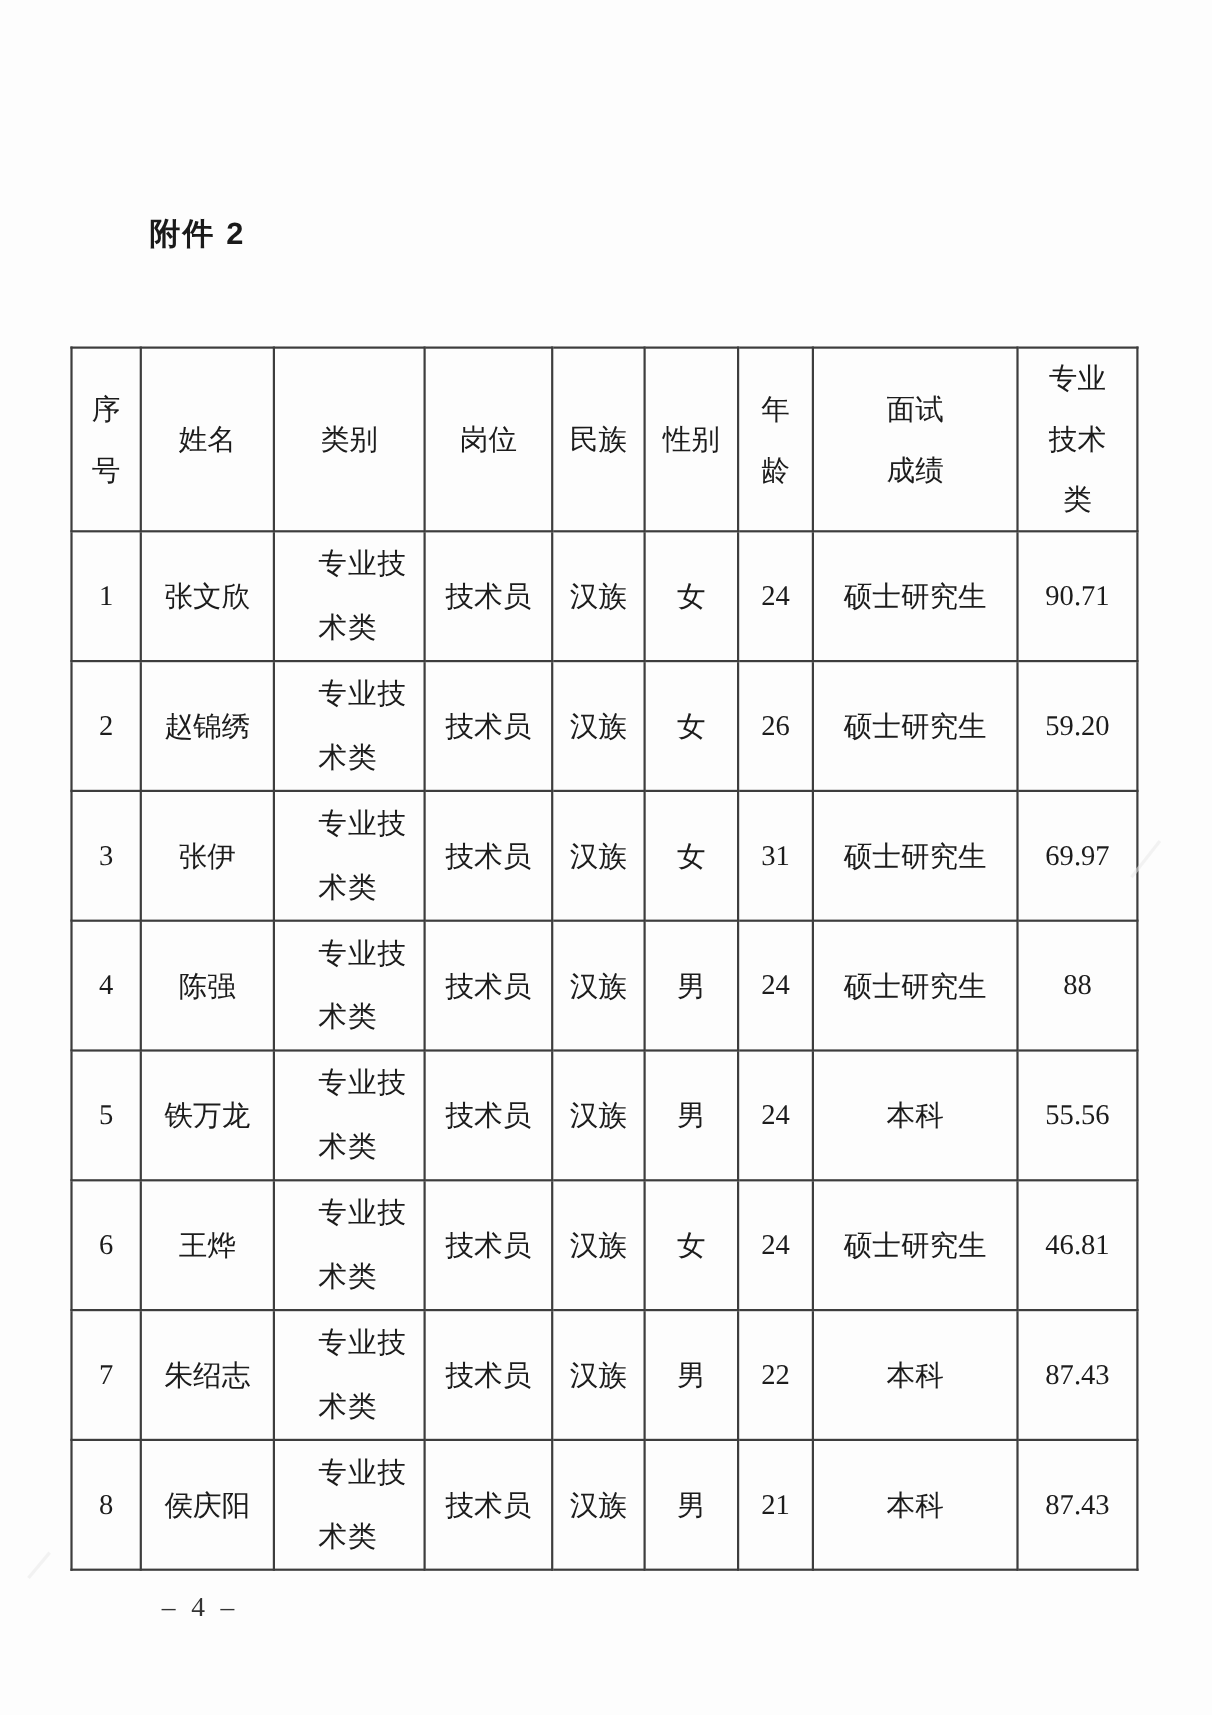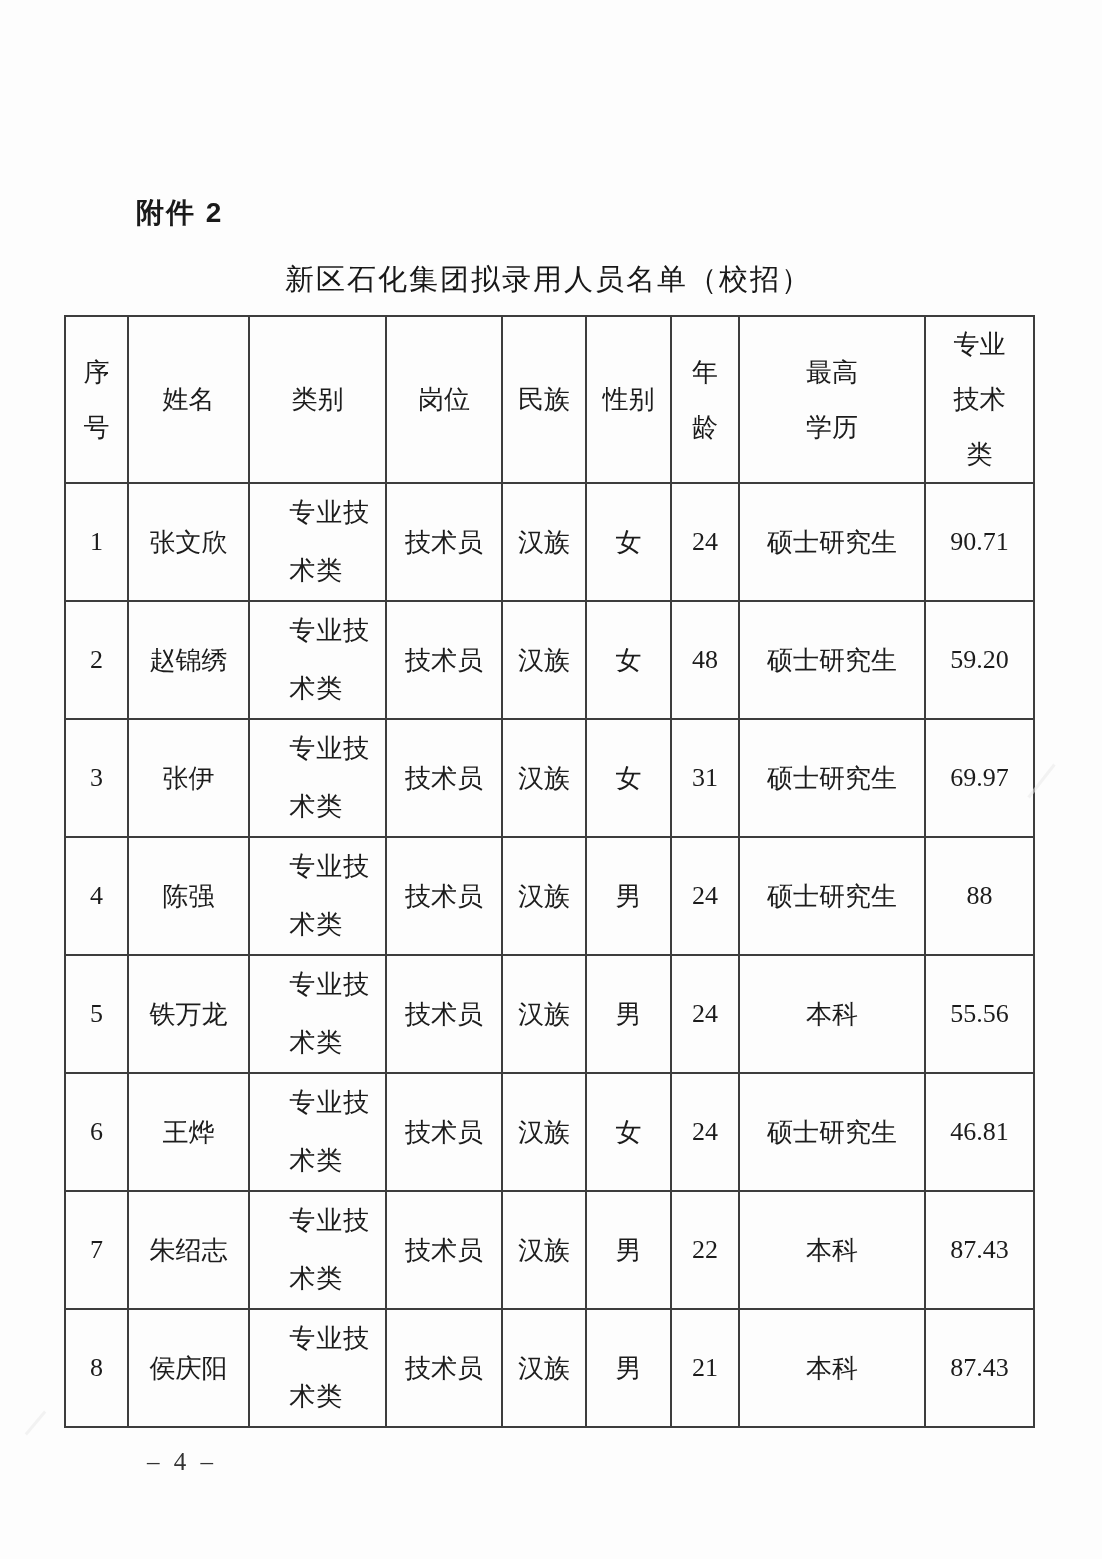--- a/index.html
+++ b/index.html
@@ -86,21 +86,20 @@
   .artifact.a1 { left: 1040px; top: 760px; width: 3px; height: 42px; transform: rotate(38deg); }
   .artifact.a2 { left: 34px; top: 1408px; width: 3px; height: 30px; transform: rotate(40deg); }
 </style>
 </head>
 <body>
 
 <div class="page">
 
   <div class="attachment">附件 2</div>
 
-  <div class="doc-title">新区石化集团拟录用人员名单（校招）</div>
 
   <table class="roster">
     <colgroup>
       <col style="width:63px">
         <col style="width:121px">
         <col style="width:137px">
       <col style="width:116px">
         <col style="width:84px">
         <col style="width:85px">
       <col style="width:68px">
@@ -109,21 +108,21 @@
     </colgroup>
     <thead>
       <tr>
         <th><span class="w1">序号</span></th>
         <th>姓名</th>
         <th>类别</th>
         <th>岗位</th>
         <th>民族</th>
         <th>性别</th>
         <th><span class="w1">年龄</span></th>
-        <th><span class="w2">最高学历</span></th>
+        <th><span class="w2">面试成绩</span></th>
         <th><span class="w2">专业技术类</span></th>
       </tr>
     </thead>
     <tbody>
       <tr>
         <td class="num">1</td>
         <td>张文欣</td>
         <td><span class="w3">专业技术类</span></td>
         <td>技术员</td>
         <td>汉族</td>
@@ -132,21 +131,21 @@
         <td>硕士研究生</td>
         <td class="num">90.71</td>
       </tr>
       <tr>
         <td class="num">2</td>
         <td>赵锦绣</td>
         <td><span class="w3">专业技术类</span></td>
         <td>技术员</td>
         <td>汉族</td>
         <td>女</td>
-        <td class="num">48</td>
+        <td class="num">26</td>
         <td>硕士研究生</td>
         <td class="num">59.20</td>
       </tr>
       <tr>
         <td class="num">3</td>
         <td>张伊</td>
         <td><span class="w3">专业技术类</span></td>
         <td>技术员</td>
         <td>汉族</td>
         <td>女</td>

